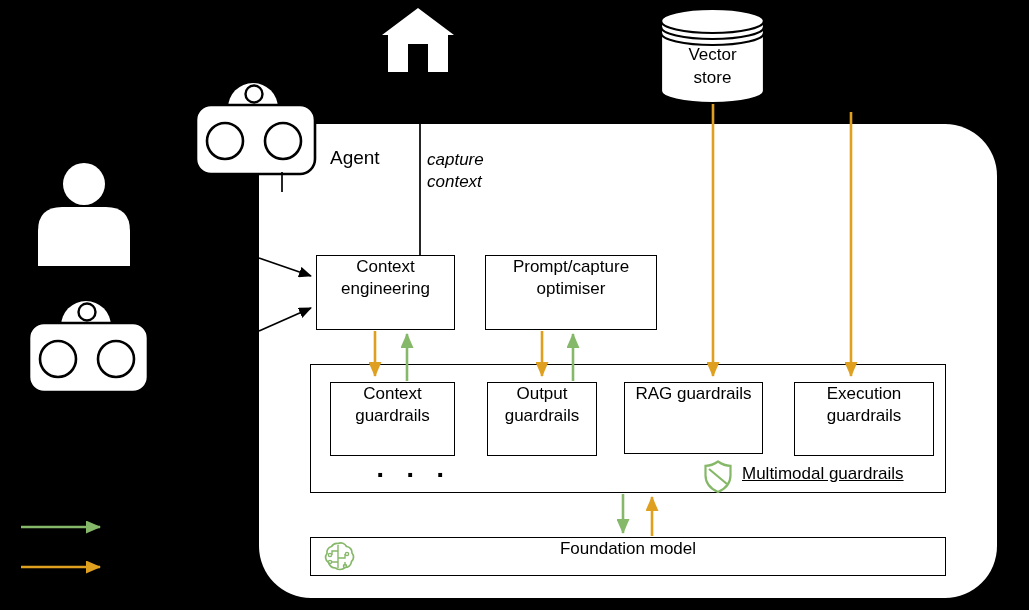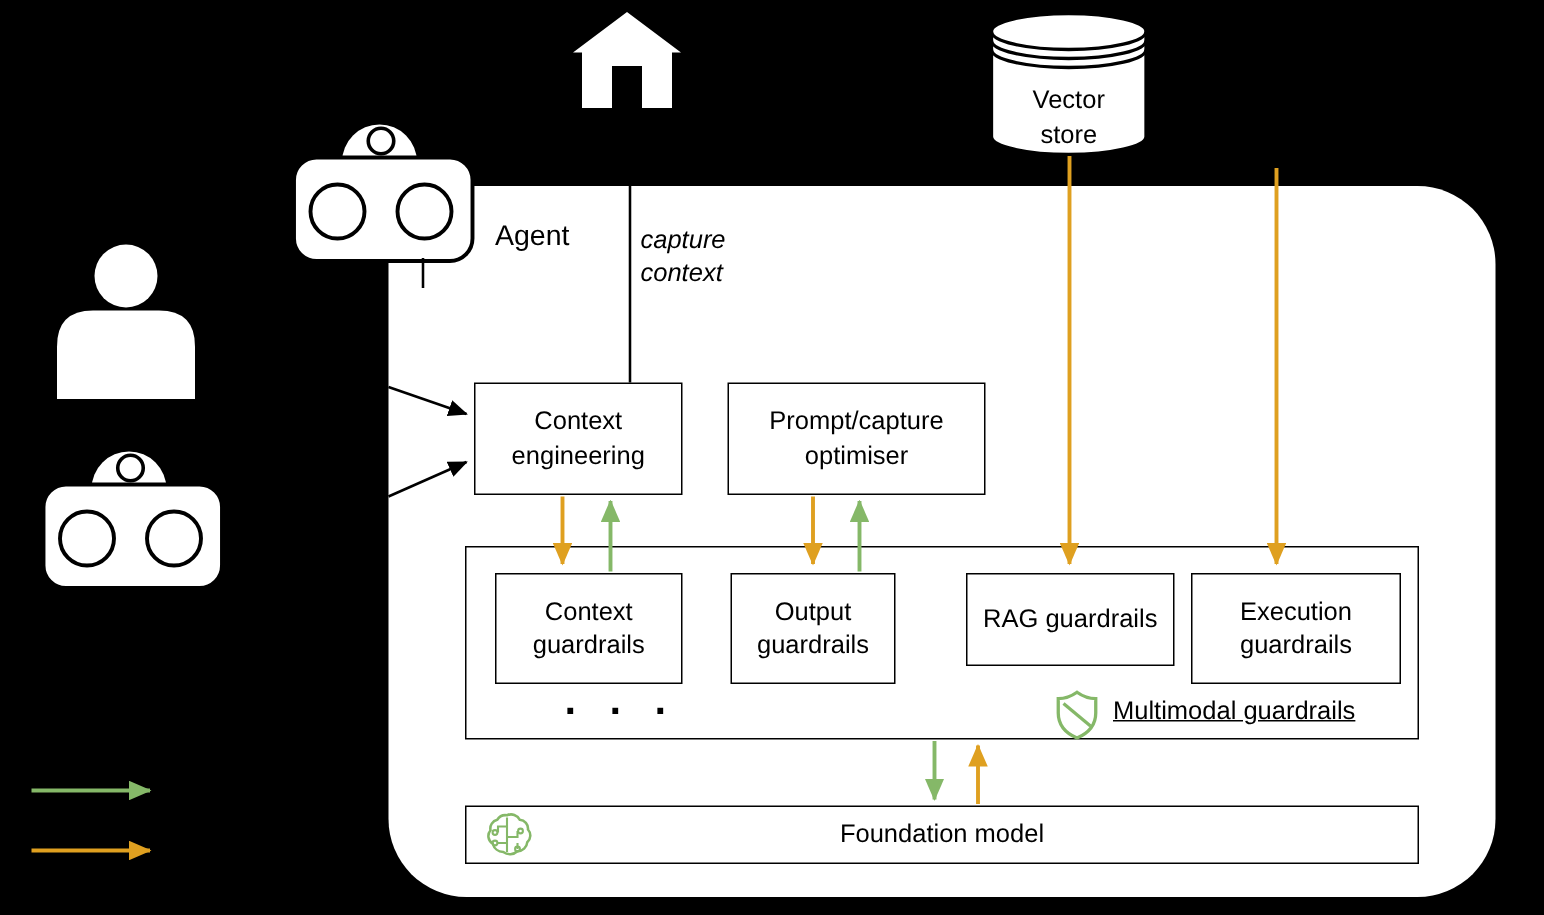--- a/index.html
+++ b/index.html
@@ -13,34 +13,34 @@
   
   .agent-container{
     left:259px;top:124px;width:738px;height:474px;
     background:var(--surface);border-radius:52px;z-index:1;
   }
   .agent-label{left:330px;top:147px;font-size:19px;font-weight:normal;z-index:4;}
   .capture-context{left:427px;top:149px;font-size:17px;font-style:italic;line-height:1.32;white-space:pre-line;z-index:4;}
   
   .node{
     background:var(--surface);border:1.8px solid var(--stroke);
-    display:flex;align-items:center;justify-content:center;text-align:center;
+    display:flex;justify-content:center;text-align:center;
     font-size:17px;line-height:1.3;z-index:3;box-sizing:border-box;
   }
   .panel{
     background:var(--surface);border:1.8px solid var(--stroke);z-index:2;box-sizing:border-box;
   }
   .dots{
     font-family:"DejaVu Sans",sans-serif;font-weight:bold;font-size:22px;letter-spacing:7px;
     z-index:4;line-height:20px;white-space:nowrap;
   }
   .dots-outer{color:#fff;}
   .multimodal-label{left:740px;top:464px;font-size:17px;z-index:4;background:var(--surface);padding:0 2px;text-decoration:underline;}
   .vector-store-label{left:661px;top:44px;width:103px;text-align:center;font-size:17px;line-height:1.35;z-index:4;}
-  .vector-store-label span{display:block;width:72px;margin:12px auto;}
+  .vector-store-label span{display:block;width:72px;margin:0 auto;}
   svg{display:block;}
   .icon-layer{left:0;top:0;z-index:3;pointer-events:none;}
   .flow-layer{left:0;top:0;z-index:5;pointer-events:none;}
   .ln{fill:none;}
   .ln-black{stroke:var(--stroke);stroke-width:1.7;}
   .ln-orange{stroke:var(--orange);stroke-width:2.6;}
   .ln-green{stroke:var(--green);stroke-width:2.6;}
   .head-black{fill:var(--stroke);}
   .head-orange{fill:var(--orange);}
   .head-green{fill:var(--green);}
@@ -64,21 +64,21 @@
   <span>Prompt/capture optimiser</span>
 </div>
 
 <div class="abs panel" style="left:310px;top:364px;width:636px;height:129px"></div>
 <div class="abs node" style="left:330px;top:382px;width:125px;height:74px">
   <span>Context guardrails</span>
 </div>
 <div class="abs node" style="left:487px;top:382px;width:110px;height:74px">
   <span>Output guardrails</span>
 </div>
-<div class="abs node" style="left:644px;top:382px;width:139px;height:62px">
+<div class="abs node" style="left:624px;top:382px;width:139px;height:72px">
   <span>RAG guardrails</span>
 </div>
 <div class="abs node" style="left:794px;top:382px;width:140px;height:74px">
   <span>Execution guardrails</span>
 </div>
 <div class="abs dots" style="left:376px;top:460px">. . .</div>
 <div class="abs dots dots-outer" style="left:884px;top:312px">. . .</div>
 <div class="abs multimodal-label">Multimodal guardrails</div>
 
 <div class="abs node" style="left:310px;top:537px;width:636px;height:39px">

